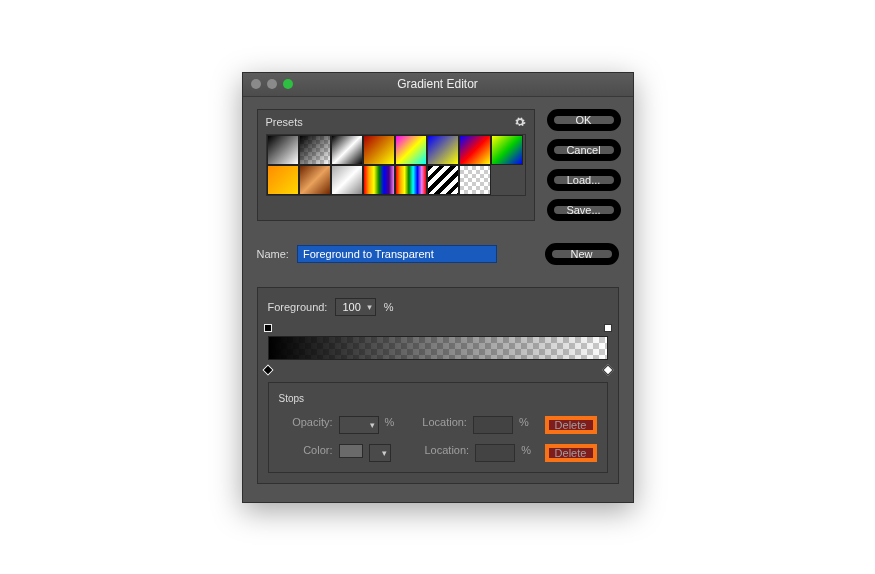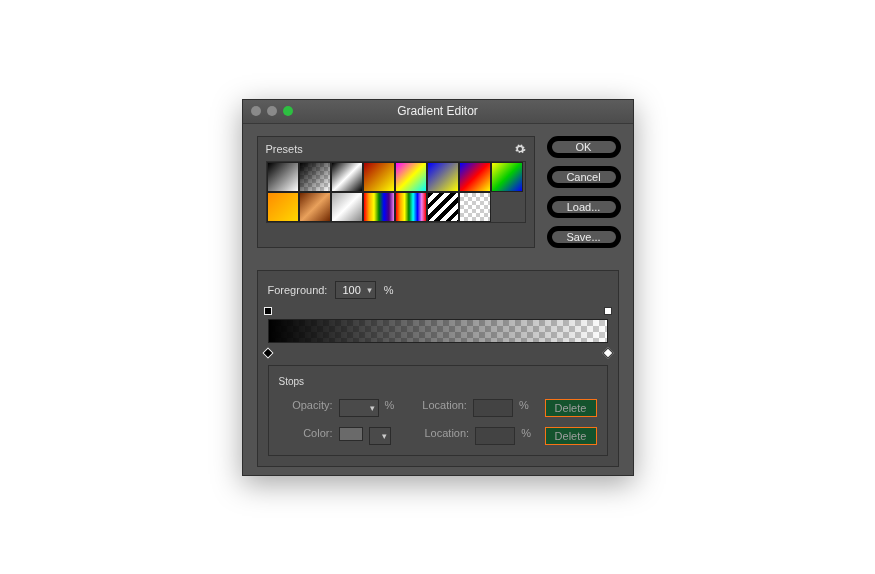--- a/index.html
+++ b/index.html
@@ -14,26 +14,26 @@
   }
   .titlebar {
     height: 24px; display: flex; align-items: center; position: relative;
     background: linear-gradient(#5c5c5c,#4c4c4c);
     border-bottom: 1px solid #383838;
   }
   .tl-dots { display:flex; gap:6px; margin-left:8px; }
   .dot { width:10px; height:10px; border-radius:50%; }
   .dot.red { background:#8a8a8a; } .dot.yellow{ background:#8a8a8a;} .dot.green{ background:#2dbf41;}
   .title { position:absolute; left:0; right:0; text-align:center; font-size:12px; color:#eee; font-weight:500; }
-  .body { padding: 12px 14px 8px 14px; display:flex; flex-direction:column; gap:22px; }
+  .body { padding: 12px 14px 18px 14px; display:flex; flex-direction:column; gap:22px; }
   .top { display:flex; gap:12px; }
   .btncol { display:flex; flex-direction:column; gap:8px; }
   .btn {
     width: 74px; height: 22px; border-radius: 11px;
-    background:#585858; border:5px solid #000000;
+    background:#585858; border:7px solid #000000;
     color:#eee; font-size:11px; display:flex; align-items:center; justify-content:center;
     cursor:pointer;
   }
   .panel {
     flex:1; border:1px solid #303030; background:#494949; padding:6px 8px 10px 8px;
     display:flex; flex-direction:column; gap:6px;
   }
   .panel-head { display:flex; justify-content:space-between; align-items:center; }
   .gear { width:12px; height:12px; fill:#ddd; }
   .swatches { display:flex; flex-wrap:wrap; gap:0; border:1px solid #303030; width: 260px; }
@@ -62,21 +62,21 @@
     border:1px solid #222;
     background:
       linear-gradient(to right, #000 0%, rgba(0,0,0,0) 100%),
       repeating-conic-gradient(#ccc 0 25%, #fff 0 50%) 0 0/12px 12px;
   }
   .stops { border:1px solid #303030; padding:10px; margin-top:2px; display:flex; flex-direction:column; gap:10px; }
   .stops h4 { font-size:10px; font-weight:400; color:#ddd; margin-bottom:2px;}
   .stoprow { display:flex; align-items:flex-start; gap:6px; color:#9f9f9f;}
   .stoprow .field, .stoprow .select { color:#9f9f9f; }
   .mini { width:40px; }
-  .del { width:52px; height:18px; border:1px solid #f97316; background:#14532d; color:#9f9f9f; display:flex;align-items:center;justify-content:center; font-size:11px;}
+  .del { width:52px; height:18px; border:4px solid #f97316; background:#7f1d1d; color:#9f9f9f; display:flex;align-items:center;justify-content:center; font-size:11px;}
   .color-swatch { width:24px; height:14px; border:1px solid #2b2b2b; background:#6a6a6a;}
 </style>
 </head>
 <body>
 
 <div class="window">
   <div class="titlebar">
     <div class="tl-dots">
       <div class="dot red"></div>
       <div class="dot yellow"></div>
@@ -113,20 +113,26 @@
           </div>
       </div>
       <div class="btncol">
         <div class="btn">OK</div>
         <div class="btn">Cancel</div>
         <div class="btn">Load...</div>
         <div class="btn">Save...</div>
       </div>
     </div>
 
+    <div class="rowline">
+      <span class="lbl">Name:</span>
+      <input class="name-input" value="Foreground to Transparent" style="">
+      <div style="flex:1"></div>
+      <div class="btn">New</div>
+    </div>
 
     <div class="grad-section">
       <div class="rowline">
         <span class="lbl">Foreground:</span>
         <div class="select">
             <span>100</span>
           </div>
         <span>%</span>
       </div>
 

